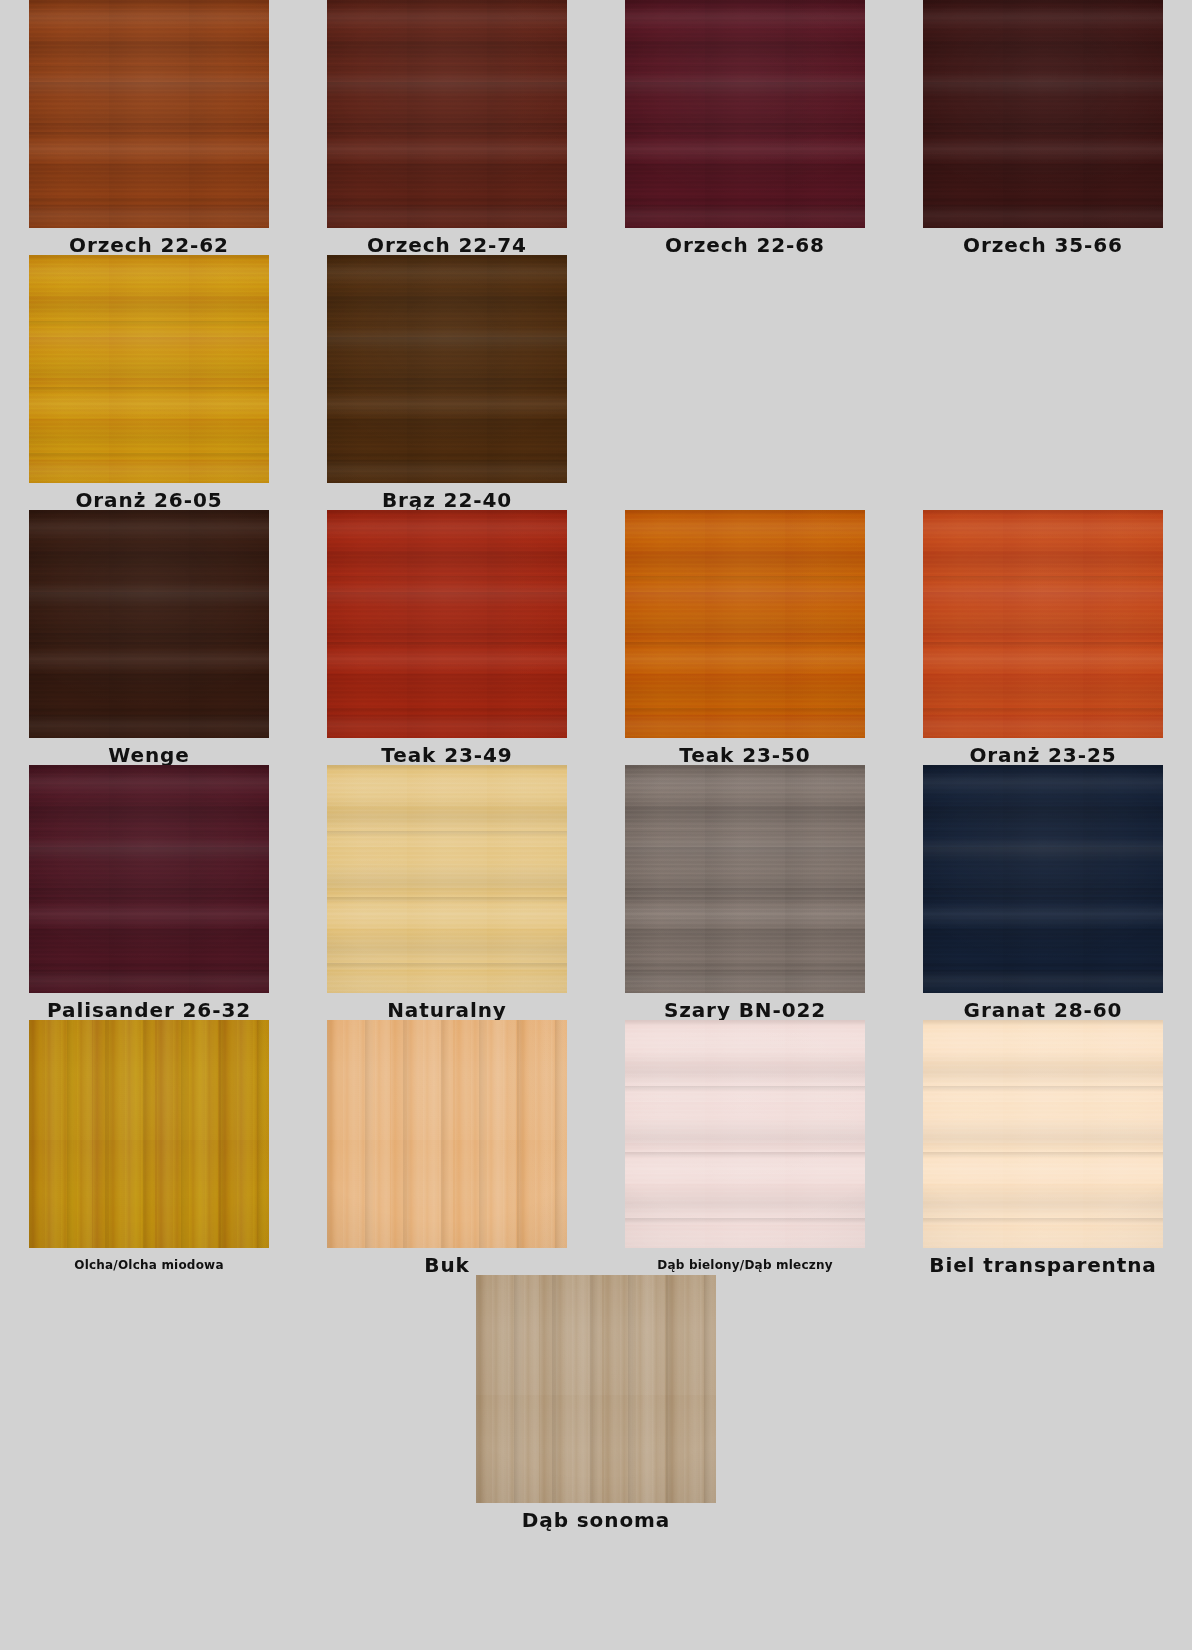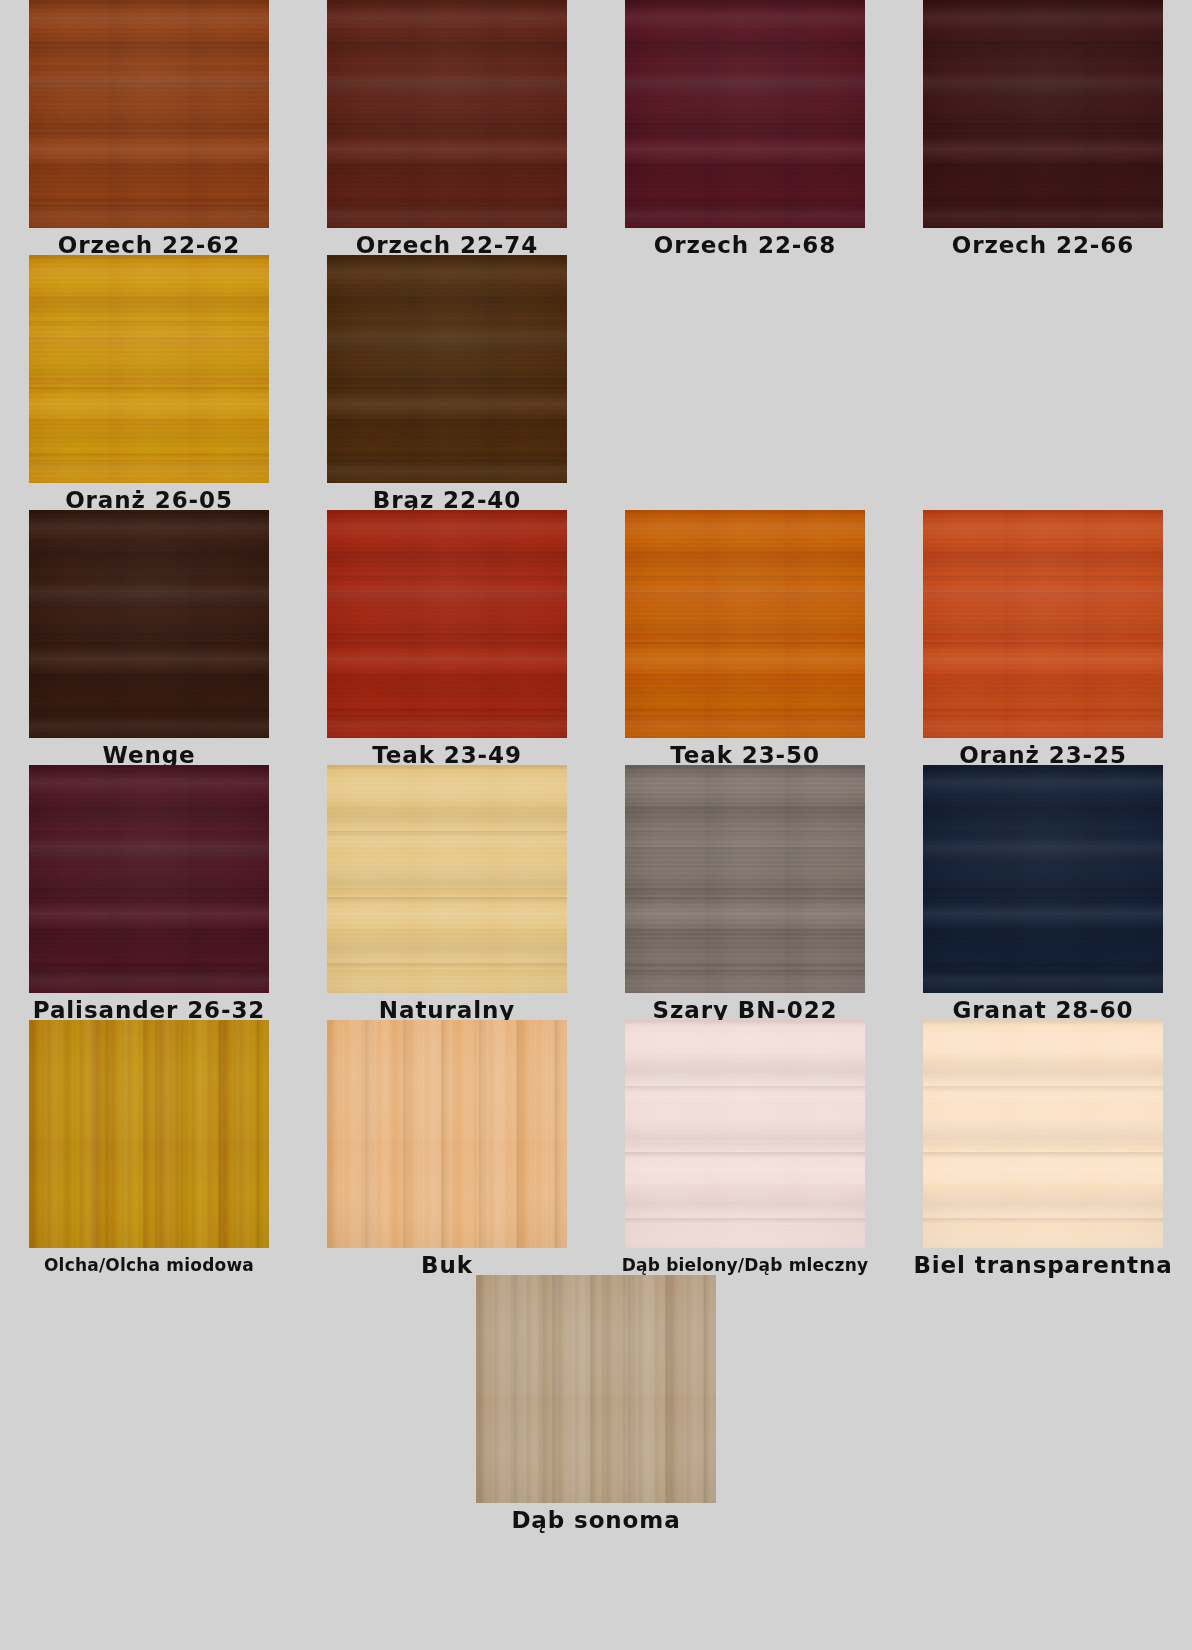--- a/index.html
+++ b/index.html
@@ -107,30 +107,30 @@
     position:absolute;inset:0;
     background:
       radial-gradient(120% 95% at 50% 35%,
         rgba(255,255,255,0.05) 0%,
         rgba(0,0,0,0.00) 55%,
         rgba(0,0,0,0.08) 100%);
   }
 
   .label{
     margin-top:7px;
-    font-size:23px;
+    font-size:20px;
     font-weight:bold;
     color:#111;
     letter-spacing:.9px;
     text-align:center;
     line-height:20px;
     white-space:nowrap;
     font-family:"DejaVu Sans","Liberation Sans",sans-serif;
   }
-  .label.tight{letter-spacing:.2px;font-size:17px;}
+  .label.tight{letter-spacing:.2px;font-size:12px;}
 </style>
 </head>
 <body>
 
 <div id="sheet">
   <div class="grid">
       <div class="row">
         <div class="cell">
           <div class="swatch" style="background: rgb(138, 61, 21);">
             <div class="grain horiz"></div>
@@ -154,21 +154,21 @@
             <div class="shade"></div>
           </div>
           <div class="label">Orzech 22-68</div>
         </div>
         <div class="cell">
           <div class="swatch" style="background: rgb(58, 20, 19);">
             <div class="grain horiz"></div>
             <div class="grain horiz2"></div>
             <div class="shade"></div>
           </div>
-          <div class="label">Orzech 22-66</div>
+          <div class="label">Orzech 35-66</div>
         </div>
       </div>
       <div class="row">
         <div class="cell">
           <div class="swatch" style="background: rgb(203, 146, 15);">
             <div class="grain horiz"></div>
             <div class="grain horiz2"></div>
             <div class="shade"></div>
           </div>
           <div class="label">Oranż 26-05</div>

